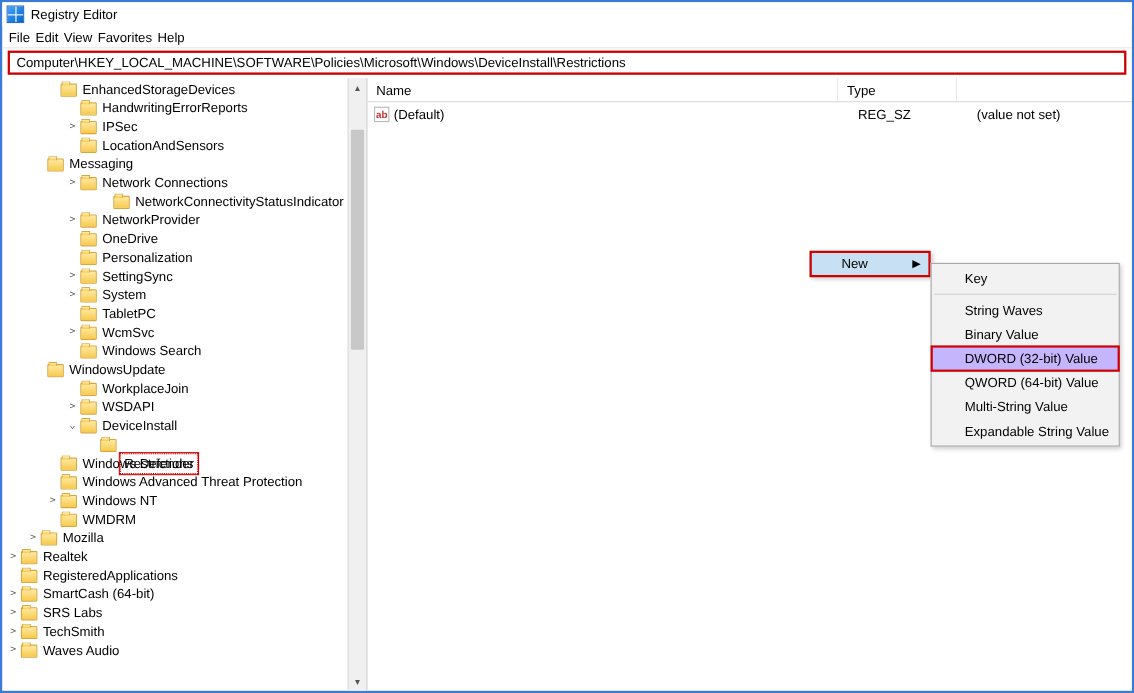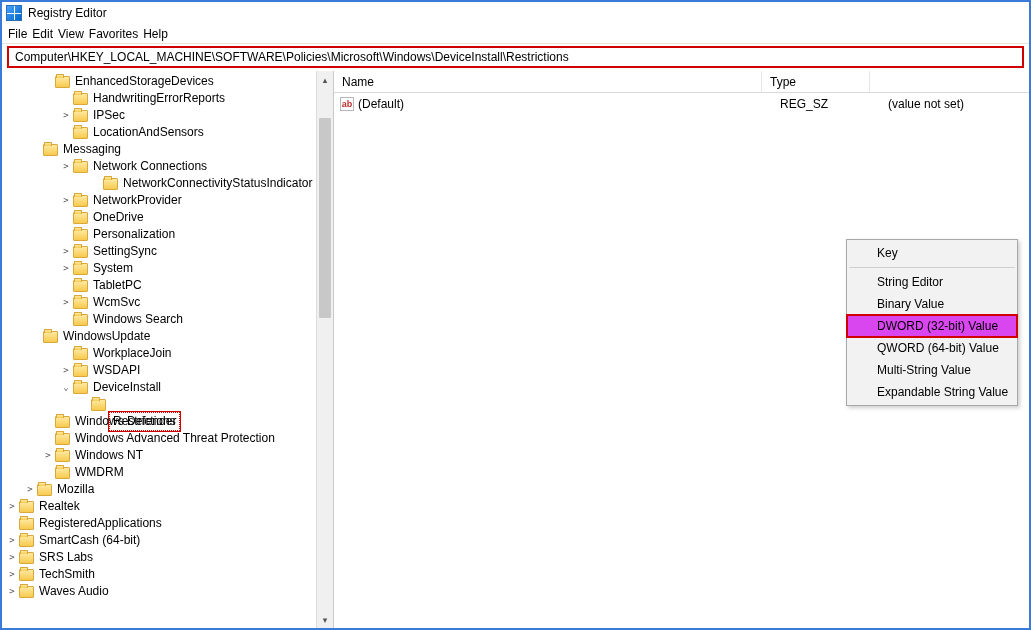--- a/index.html
+++ b/index.html
@@ -186,21 +186,21 @@
 }
 .ctx-sub .item {
   height: 22px;
   display:flex; align-items:center;
   padding: 0 8px 0 30px;
 }
 .ctx-sub .sep {
   height:1px; background:#cfcfcf; margin:3px 2px;
 }
 .ctx-sub .item.hl {
-  background: #d946ef;
+  background: #c4b5fd;
   outline: 2px solid #d10000;
   outline-offset: -1px;
 }
 .scrollbar {
   position:absolute; right:0; top:0; bottom:0; width:17px;
   background:#f0f0f0; border-left:1px solid #dcdcdc;
   display:flex; flex-direction:column; justify-content:space-between;
 }
 .scrollbar .btn { height:17px; display:flex; align-items:center; justify-content:center; color:#555; font-size:9px; }
 .scrollbar .track { flex:1; position:relative; }
@@ -470,25 +470,31 @@
           <div class="val-icon">
               <span>ab</span>
             </div>
           <span>(Default)</span>
         </div>
         <div class="cell type">REG_SZ</div>
         <div class="cell data">(value not set)</div>
       </div>
     </div>
 
+    <div class="context-menu ctx-primary">
+      <div class="item hl">
+        <span>New</span>
+        <span class="arrow">▶</span>
+      </div>
+    </div>
 
     <div class="context-menu ctx-sub">
       <div class="item">Key</div>
       <div class="sep"></div>
-      <div class="item">String Editor</div>
+      <div class="item">String Waves</div>
       <div class="item">Binary Value</div>
       <div class="item hl">DWORD (32-bit) Value</div>
       <div class="item">QWORD (64-bit) Value</div>
       <div class="item">Multi-String Value</div>
       <div class="item">Expandable String Value</div>
     </div>
   </div>
 
 </div>
 

